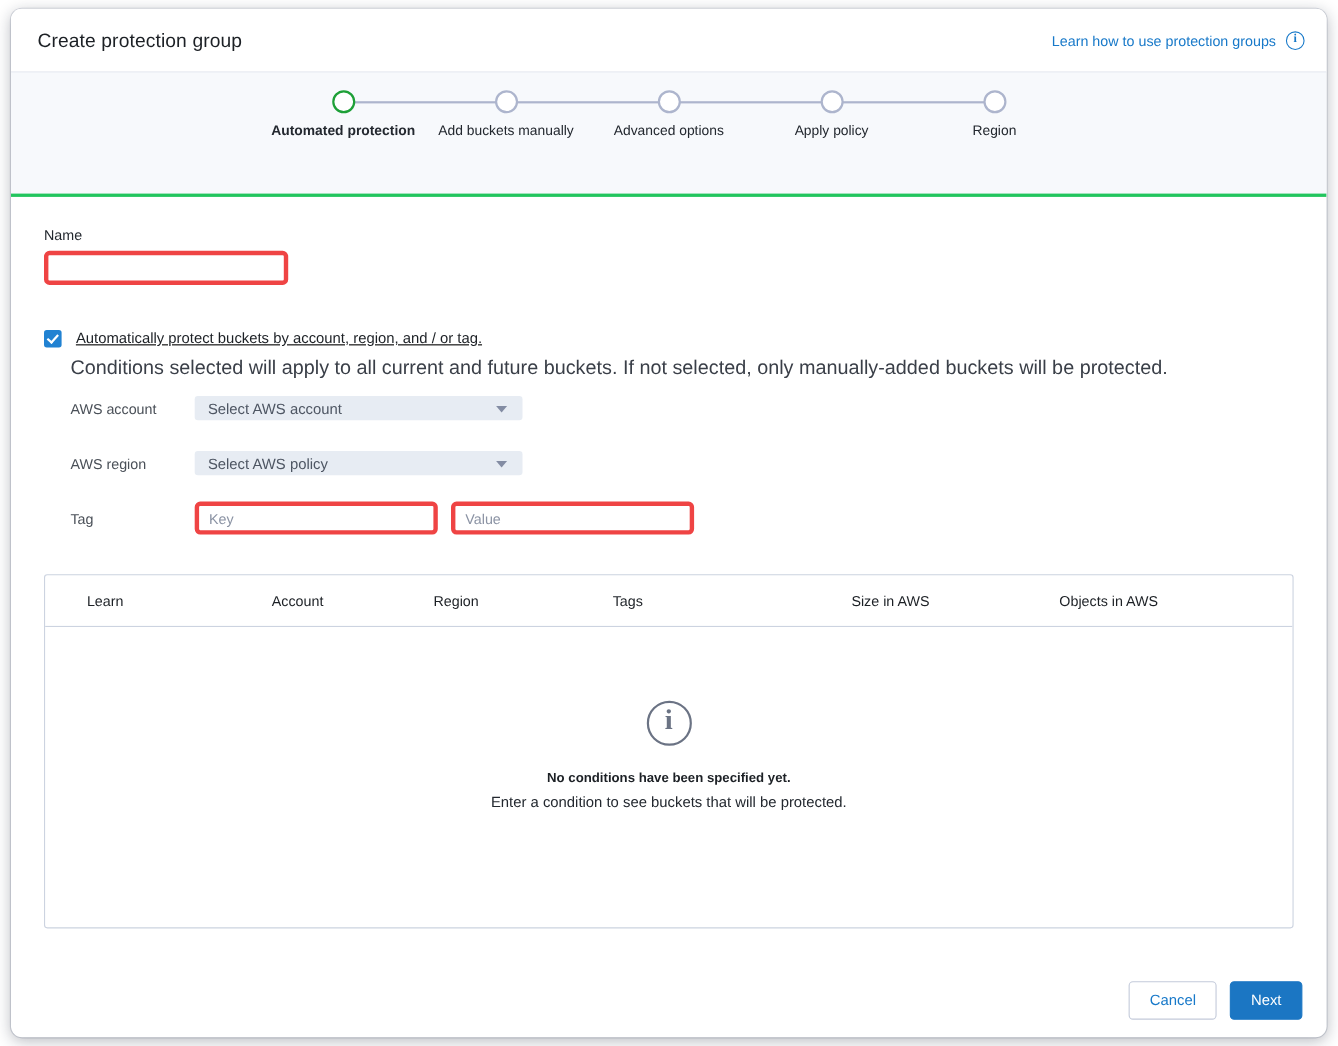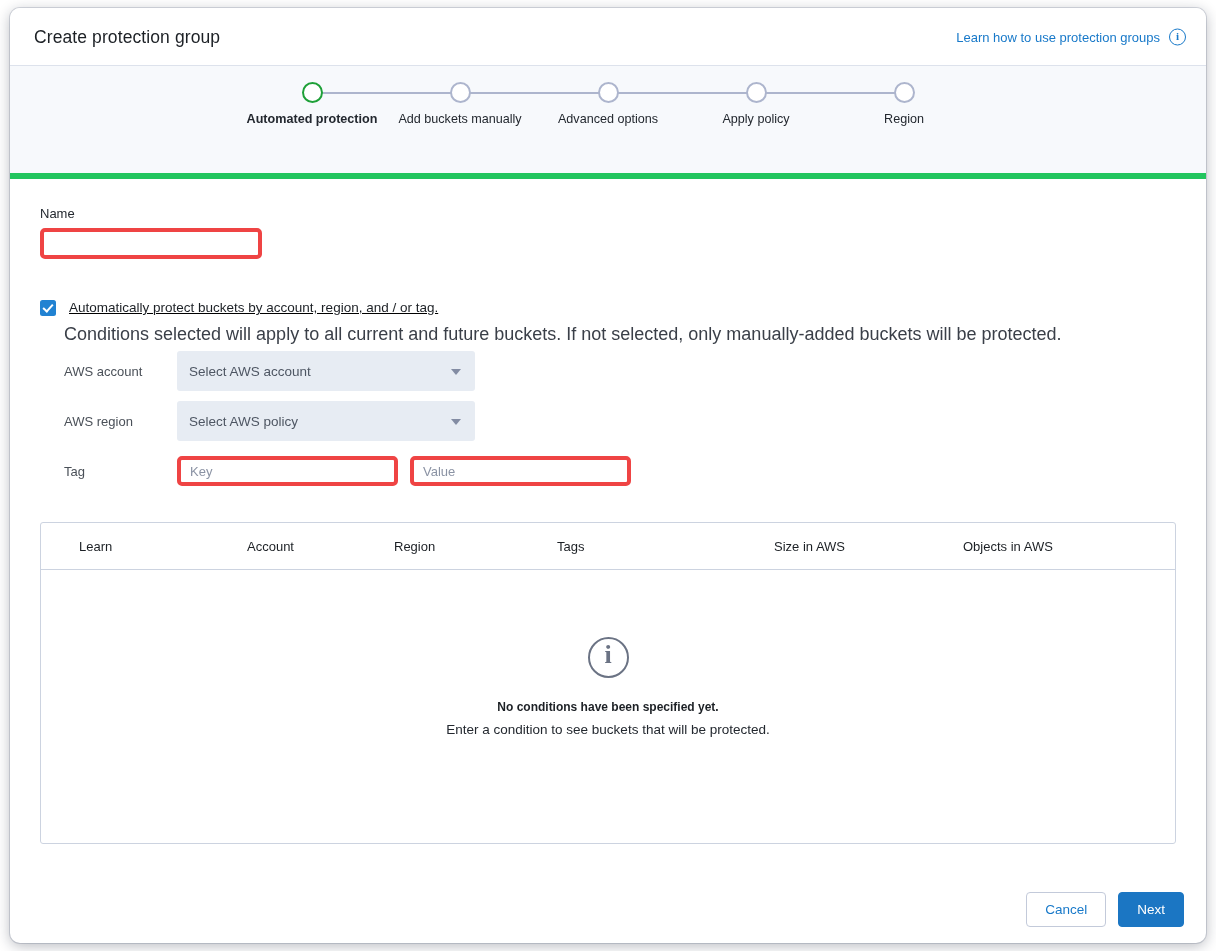--- a/index.html
+++ b/index.html
@@ -70,21 +70,21 @@
     line-height: 1;
     font-family: "Liberation Serif", serif;
     position: relative; top: -0.5px;
   }
 
   
   .stepper-bar {
     flex: 0 0 113px;
     height: 113px;
     background: #f7f9fc;
-    border-bottom: 6px solid #22c55e;
+    border-bottom: 3px solid #22c55e;
     position: relative;
   }
   .stepper {
     position: absolute;
     left: 0; right: 0;
     top: 16px;
     display: flex;
     justify-content: center;
   }
   .step {
@@ -202,21 +202,21 @@
     height: 34px;
     margin-bottom: 16px;
   }
   .cond-row .lbl {
     width: 113px;
     font-size: 13px;
     color: #4a5058;
     flex: 0 0 113px;
   }
   .select {
-    width: 298px; height: 40px;
+    width: 298px; height: 22px;
     background: #e7ecf3;
     border: none;
     border-radius: 3px;
     position: relative;
     display: flex;
     align-items: center;
     padding: 0 12px;
     cursor: pointer;
   }
   .select .sel-text {

